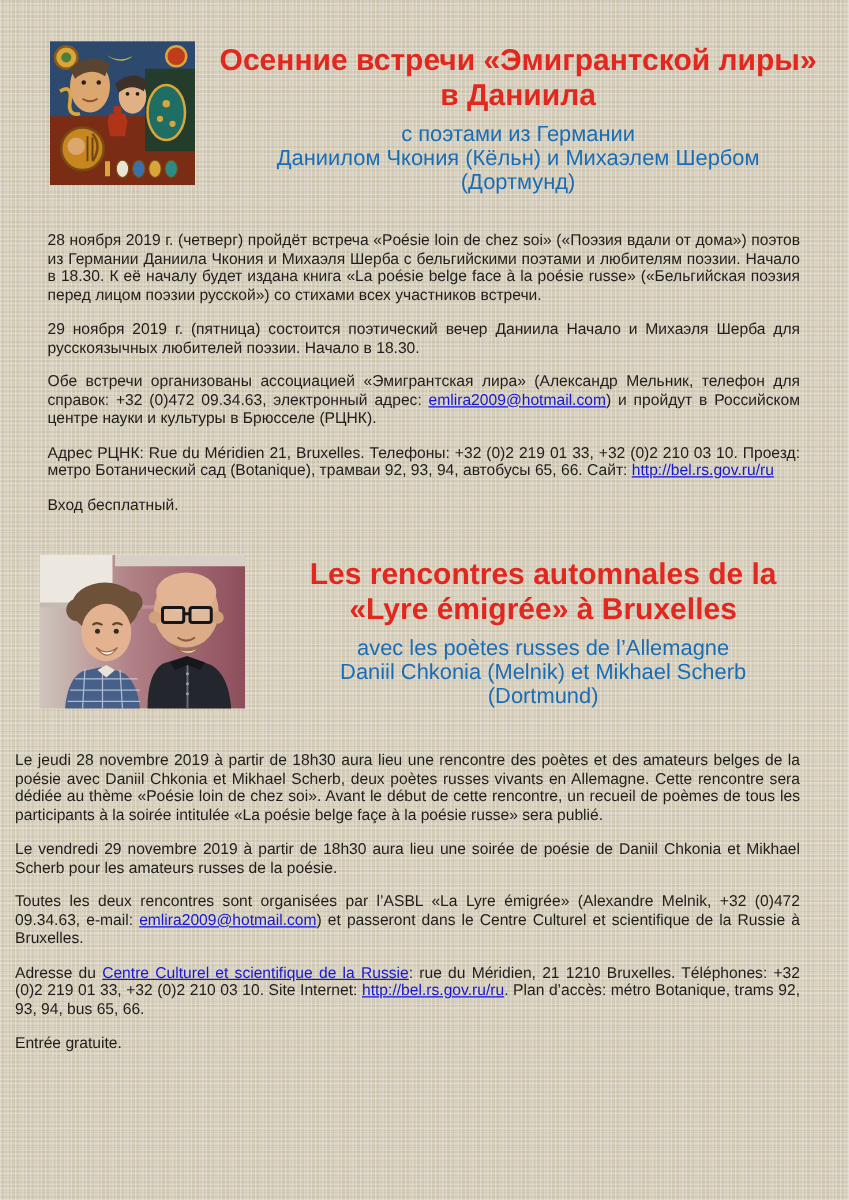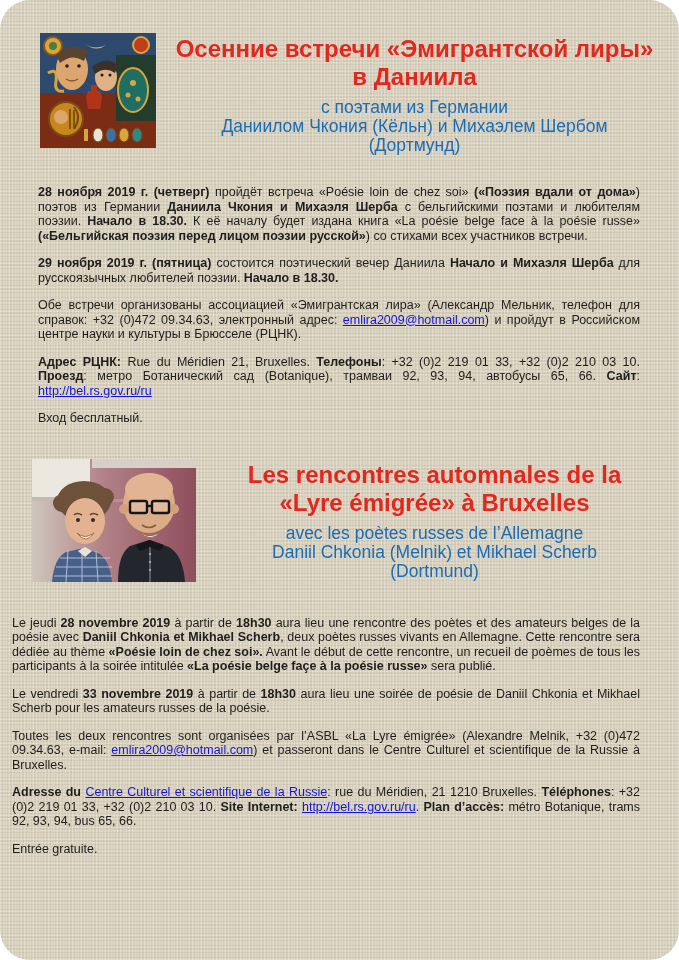--- a/index.html
+++ b/index.html
@@ -7,36 +7,35 @@
     position:relative;
     width:679px;height:960px;overflow:hidden;
     background-color:var(--bg,#d9d2bf);
     background-image:
       repeating-linear-gradient(90deg, rgba(255,255,255,0.22) 0px, rgba(255,255,255,0.22) 1px, transparent 1px, transparent 3px),
       repeating-linear-gradient(0deg, rgba(255,255,255,0.16) 0px, rgba(255,255,255,0.16) 1px, transparent 1px, transparent 3px),
       repeating-linear-gradient(90deg, transparent 0px, transparent 2px, rgba(139,125,94,0.08) 2px, rgba(139,125,94,0.08) 4px),
       repeating-linear-gradient(0deg, transparent 0px, transparent 2px, rgba(139,125,94,0.10) 2px, rgba(139,125,94,0.10) 4px);
     font-family:"Liberation Sans","DejaVu Sans",sans-serif;
     color:var(--text,#201e1a);
-    border-radius:30px;
   }
   .header{display:flex;align-items:flex-start;}
   .ru-header{padding:33px 12px 0 40px;}
   .fr-header{padding:20px 12px 0 32px;}
   .img-frame{flex:none;overflow:hidden;}
   .artwork{width:116px;height:115px;margin-right:6px;}
   .photo{width:164px;height:123px;margin-right:6px;}
   .titles{flex:1;text-align:center;padding:2px 8px 0 8px;}
   .title{font-weight:bold;font-size:24px;line-height:28px;color:var(--red,#e2271e);}
   .subtitle{margin-top:7px;font-weight:normal;font-size:17.5px;line-height:19px;color:var(--blue,#1a6db5);}
   .body{padding:30px 39px 0 38px;text-align:justify;font-size:12.5px;line-height:14.5px;}
   .ru-body{padding-top:30px;}
   .fr-body{padding-top:34px;padding-left:12px;}
   .body p{margin:0 0 13px 0;}
-  .b{font-weight:bold;}
+  .b{font-weight:normal;}
   .lnk{color:var(--link,#1616d1);text-decoration:underline;cursor:pointer;}
 </style>
 </head>
 <body>
 
 <div class="page">
 
   <div class="header ru-header">
     <div class="img-frame artwork">
       <svg viewBox="0 0 116 115" width="116" height="115" aria-hidden="true">
@@ -160,19 +159,19 @@
       <div class="subtitle">
         <div>avec les poètes russes de l’Allemagne</div>
         <div>Daniil Chkonia (Melnik) et Mikhael Scherb</div>
         <div>(Dortmund)</div>
       </div>
     </div>
   </div>
 
   <div class="body fr-body">
     <p><span class="r">Le jeudi </span><span class="b">28 novembre 2019</span><span class="r"> à partir de </span><span class="b">18h30</span><span class="r"> aura lieu une rencontre des poètes et des amateurs belges de la poésie avec </span><span class="b">Daniil Chkonia et Mikhael Scherb</span><span class="r">, deux poètes russes vivants en Allemagne. Cette rencontre sera dédiée au thème </span><span class="b">«Poésie loin de chez soi».</span><span class="r"> Avant le début de cette rencontre, un recueil de poèmes de tous les participants à la soirée intitulée </span><span class="b">«La poésie belge façe à la poésie russe»</span><span class="r"> sera publié.</span></p>
-    <p><span class="r">Le vendredi </span><span class="b">33 novembre 2019</span><span class="r"> à partir de </span><span class="b">18h30</span><span class="r"> aura lieu une soirée de poésie de Daniil Chkonia et Mikhael Scherb pour les amateurs russes de la poésie.</span></p>
+    <p><span class="r">Le vendredi </span><span class="b">29 novembre 2019</span><span class="r"> à partir de </span><span class="b">18h30</span><span class="r"> aura lieu une soirée de poésie de Daniil Chkonia et Mikhael Scherb pour les amateurs russes de la poésie.</span></p>
     <p><span class="r">Toutes les deux rencontres sont organisées par l’ASBL «La Lyre émigrée» (Alexandre Melnik, +32 (0)472 09.34.63, e-mail: </span><a class="lnk" href="#">emlira2009@hotmail.com</a><span class="r">) et passeront dans le Centre Culturel et scientifique de la Russie à Bruxelles.</span></p>
     <p><span class="b">Adresse du </span><a class="lnk" href="#">Centre Culturel et scientifique de la Russie</a><span class="r">: rue du Méridien, 21 1210 Bruxelles. </span><span class="b">Téléphones</span><span class="r">: +32 (0)2 219 01 33, +32 (0)2 210 03 10. </span><span class="b">Site Internet: </span><a class="lnk" href="#">http://bel.rs.gov.ru/ru</a><span class="r">. </span><span class="b">Plan d’accès:</span><span class="r"> métro Botanique, trams 92, 93, 94, bus 65, 66.</span></p>
     <p><span class="r">Entrée gratuite.</span></p>
   </div>
 
 </div>
 
 </body></html>

